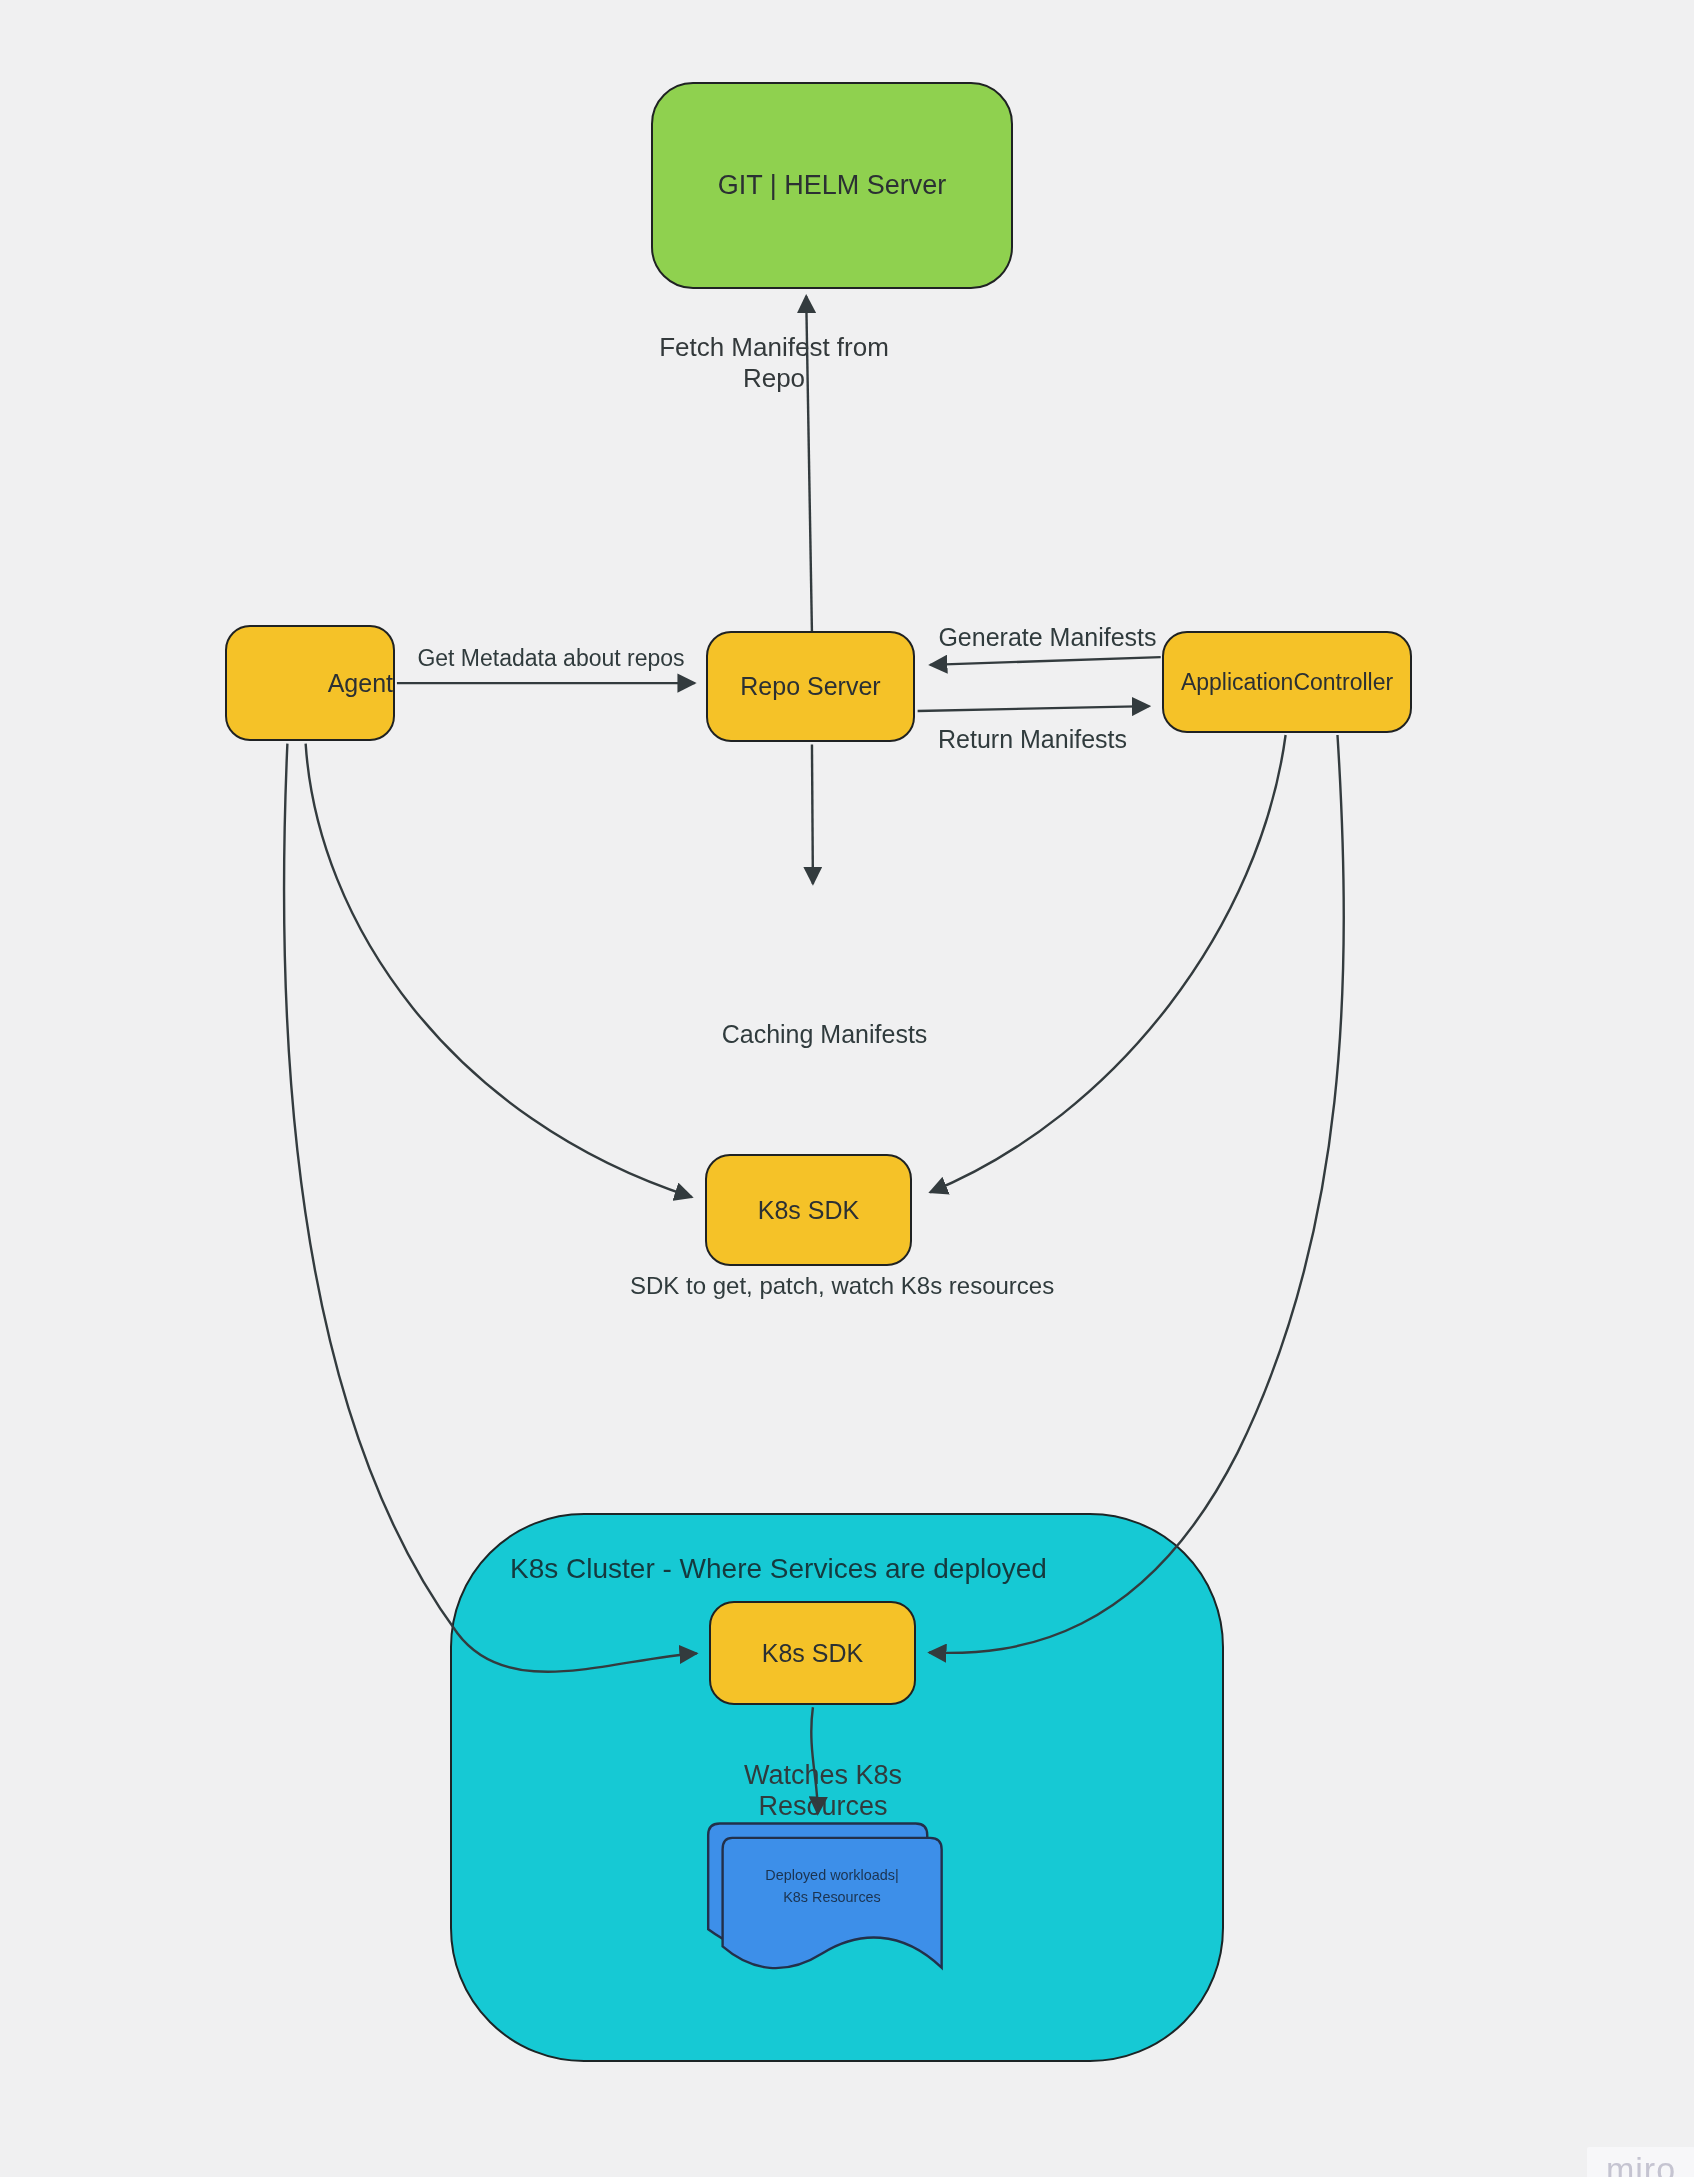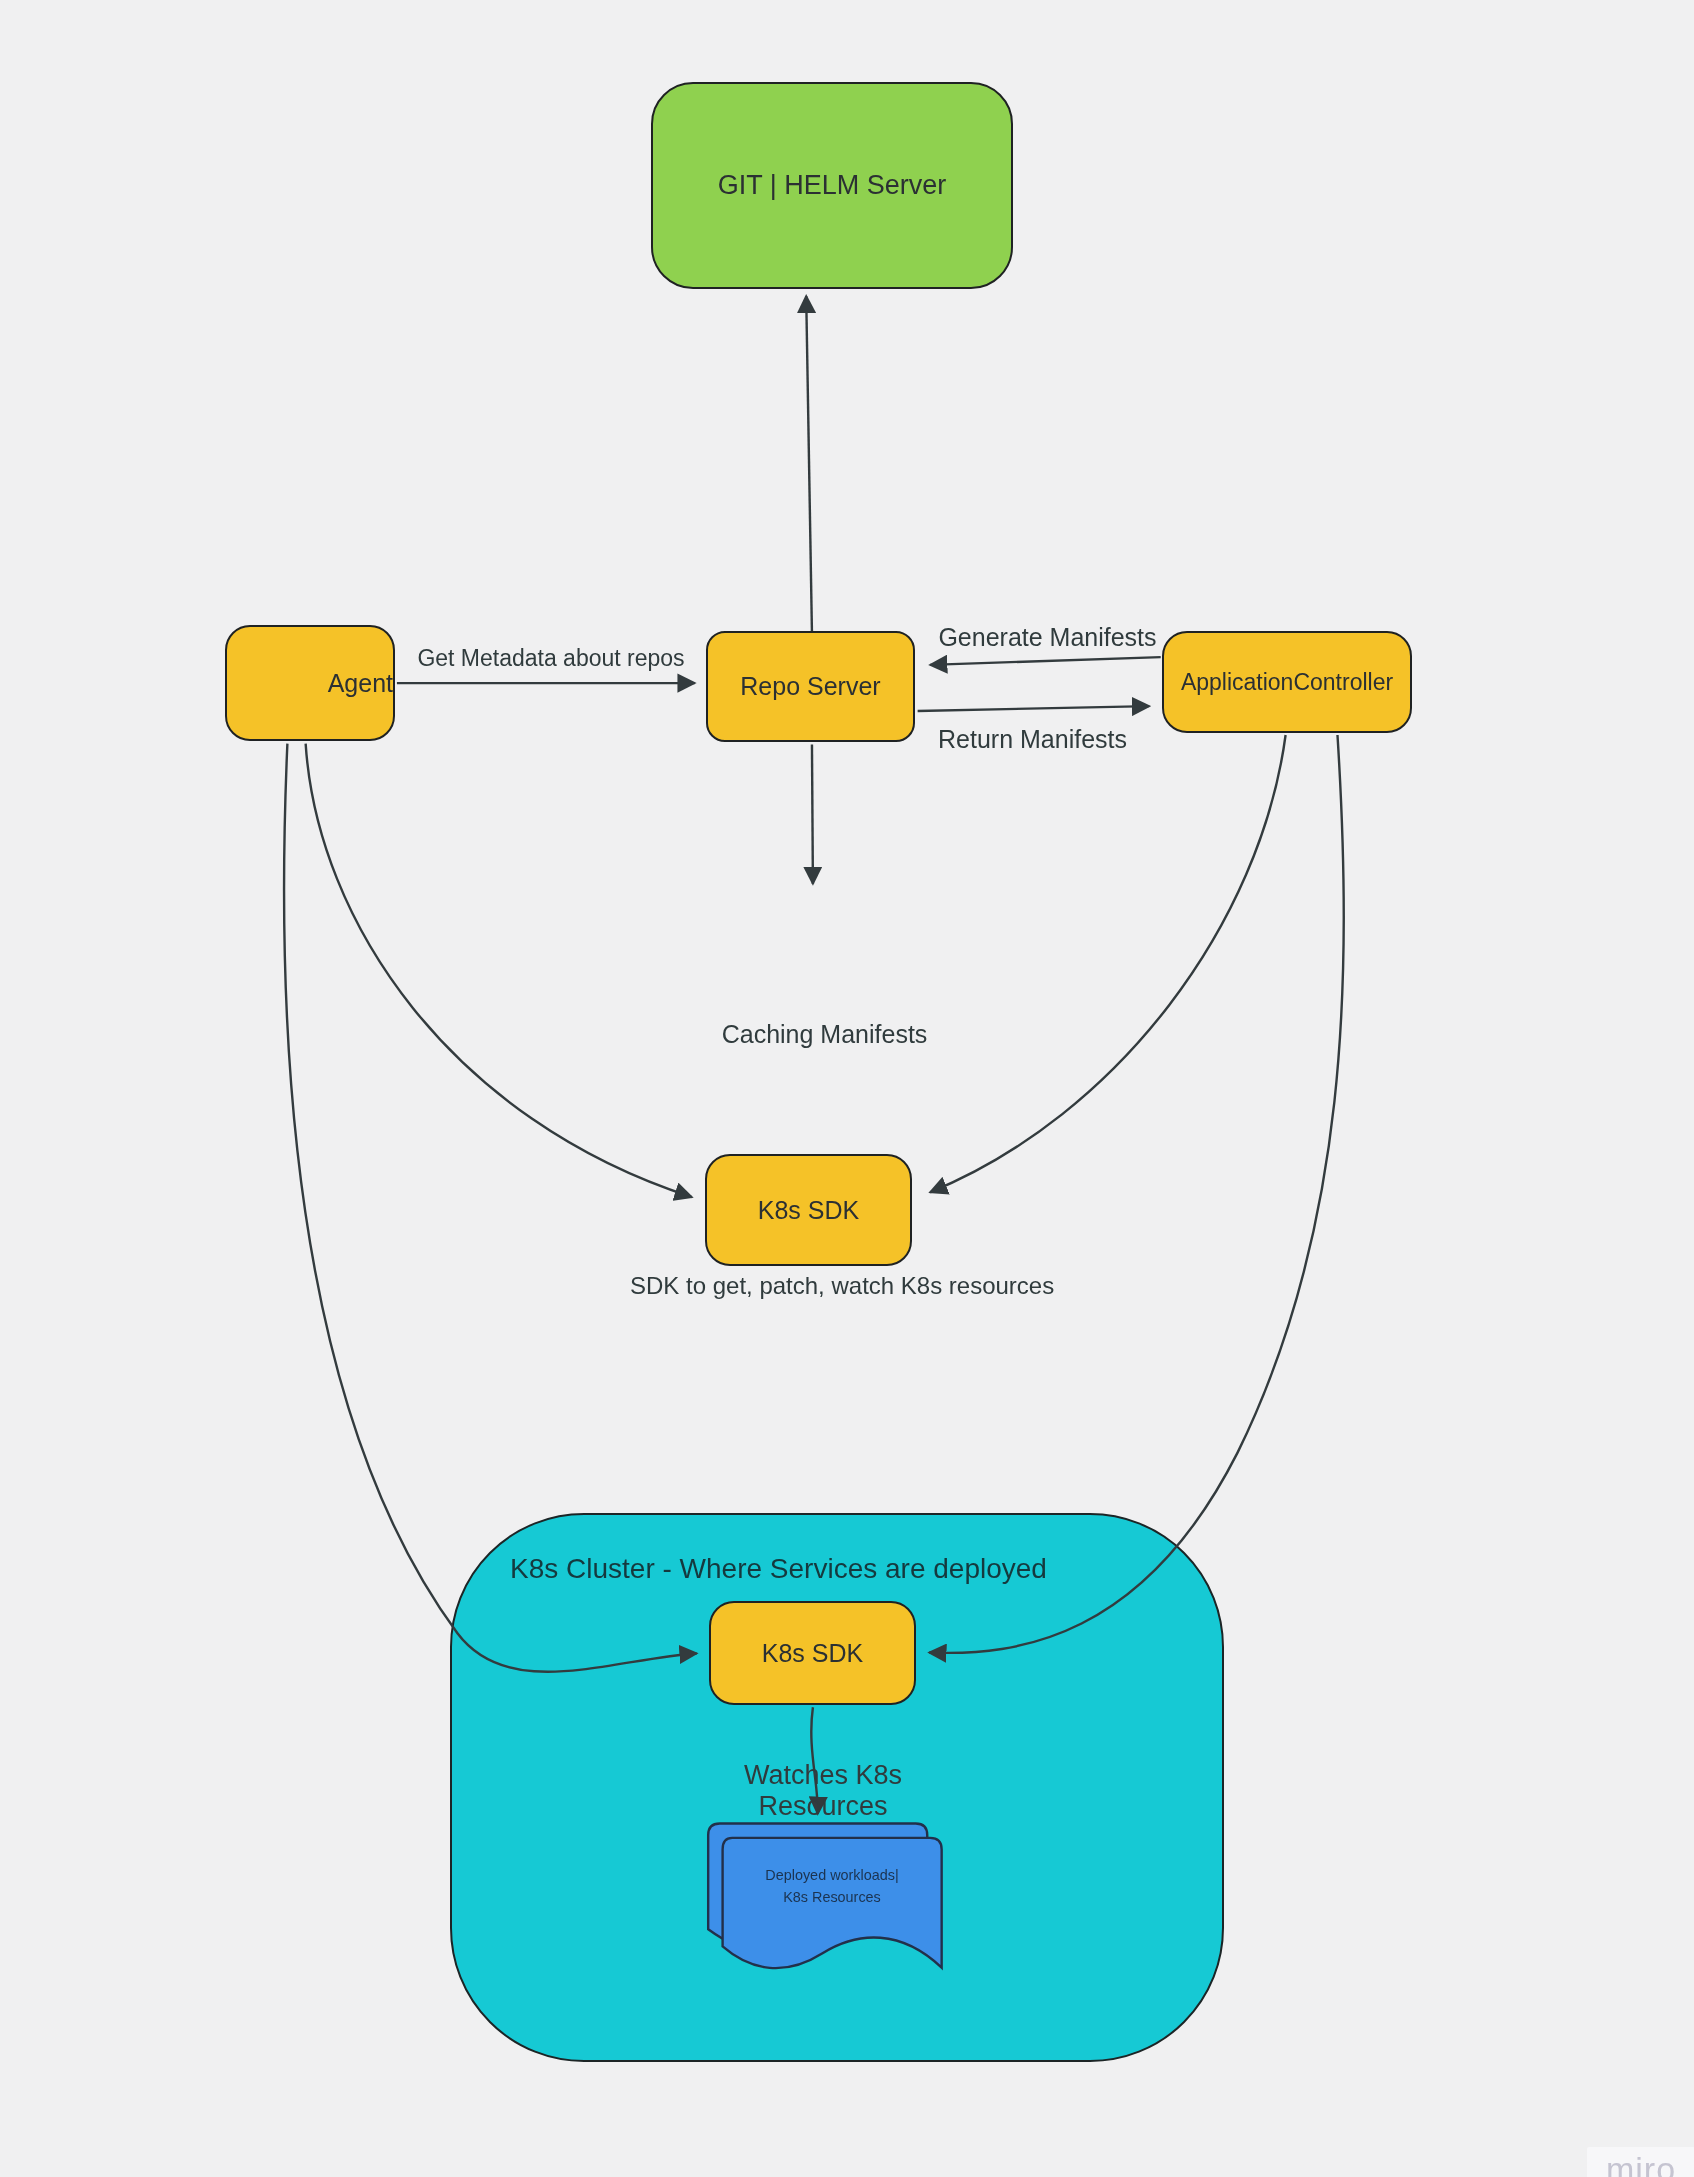--- a/index.html
+++ b/index.html
@@ -18,21 +18,21 @@
   svg.connectors{position:absolute;left:0;top:0;z-index:5;}
   svg.connectors path.edge{fill:none;stroke:#333b3e;stroke-width:2.5px;}
   
   .node{
     position:absolute;display:flex;align-items:center;justify-content:center;
     background:#F5C228;border:2.9px solid #1f2223;border-radius:25px;
     color:#2b3033;text-align:center;z-index:10;box-sizing:border-box;
   }
   #node-git{left:651px;top:82px;width:362px;height:207px;background:#8FD14F;border-radius:42px;font-size:27px;}
   #node-agent{left:225px;top:625px;width:170px;height:116px;font-size:25px;justify-content:flex-end;}
-  #node-repo{left:706px;top:631px;width:209px;height:111px;font-size:25px;border-radius:19px;}
+  #node-repo{left:706px;top:631px;width:209px;height:111px;font-size:25px;}
   #node-appctrl{left:1162px;top:631px;width:250px;height:102px;font-size:23px;}
   #node-redis{left:708px;top:895px;width:211px;height:107px;font-size:25px;}
   #node-sdk1{left:705px;top:1154px;width:207px;height:112px;font-size:25px;}
   #node-sdk2{left:709px;top:1601px;width:207px;height:104px;font-size:25px;}
   
   .edge-label{position:absolute;color:#303b3d;z-index:12;}
   #lbl-fetch{left:630px;top:332px;width:288px;text-align:center;font-size:26px;color:#33393b;}
   #lbl-get{left:407px;top:645px;width:288px;text-align:center;font-size:23px;}
   #lbl-generate{left:932px;top:623px;width:231px;text-align:center;font-size:25px;}
   #lbl-return{left:917px;top:725px;width:231px;text-align:center;font-size:25px;}
@@ -112,20 +112,21 @@
 
   <div class="node" id="node-sdk2">
     <span>K8s SDK</span>
   </div>
 
   <div class="doc-text">
     <div>Deployed workloads|</div>
     <div>K8s Resources</div>
   </div>
 
+  <div class="edge-label" id="lbl-fetch">Fetch Manifest from Repo</div>
   <div class="edge-label" id="lbl-get">Get Metadata about repos</div>
   <div class="edge-label" id="lbl-generate">Generate Manifests</div>
   <div class="edge-label" id="lbl-return">Return Manifests</div>
   <div class="edge-label" id="lbl-caching">Caching Manifests</div>
   <div class="edge-label" id="lbl-sdkcap">SDK to get, patch, watch K8s resources</div>
   <div class="edge-label" id="lbl-watches">Watches K8s Resources</div>
 
   <div class="miro-badge">
     <span>miro</span>
   </div>

